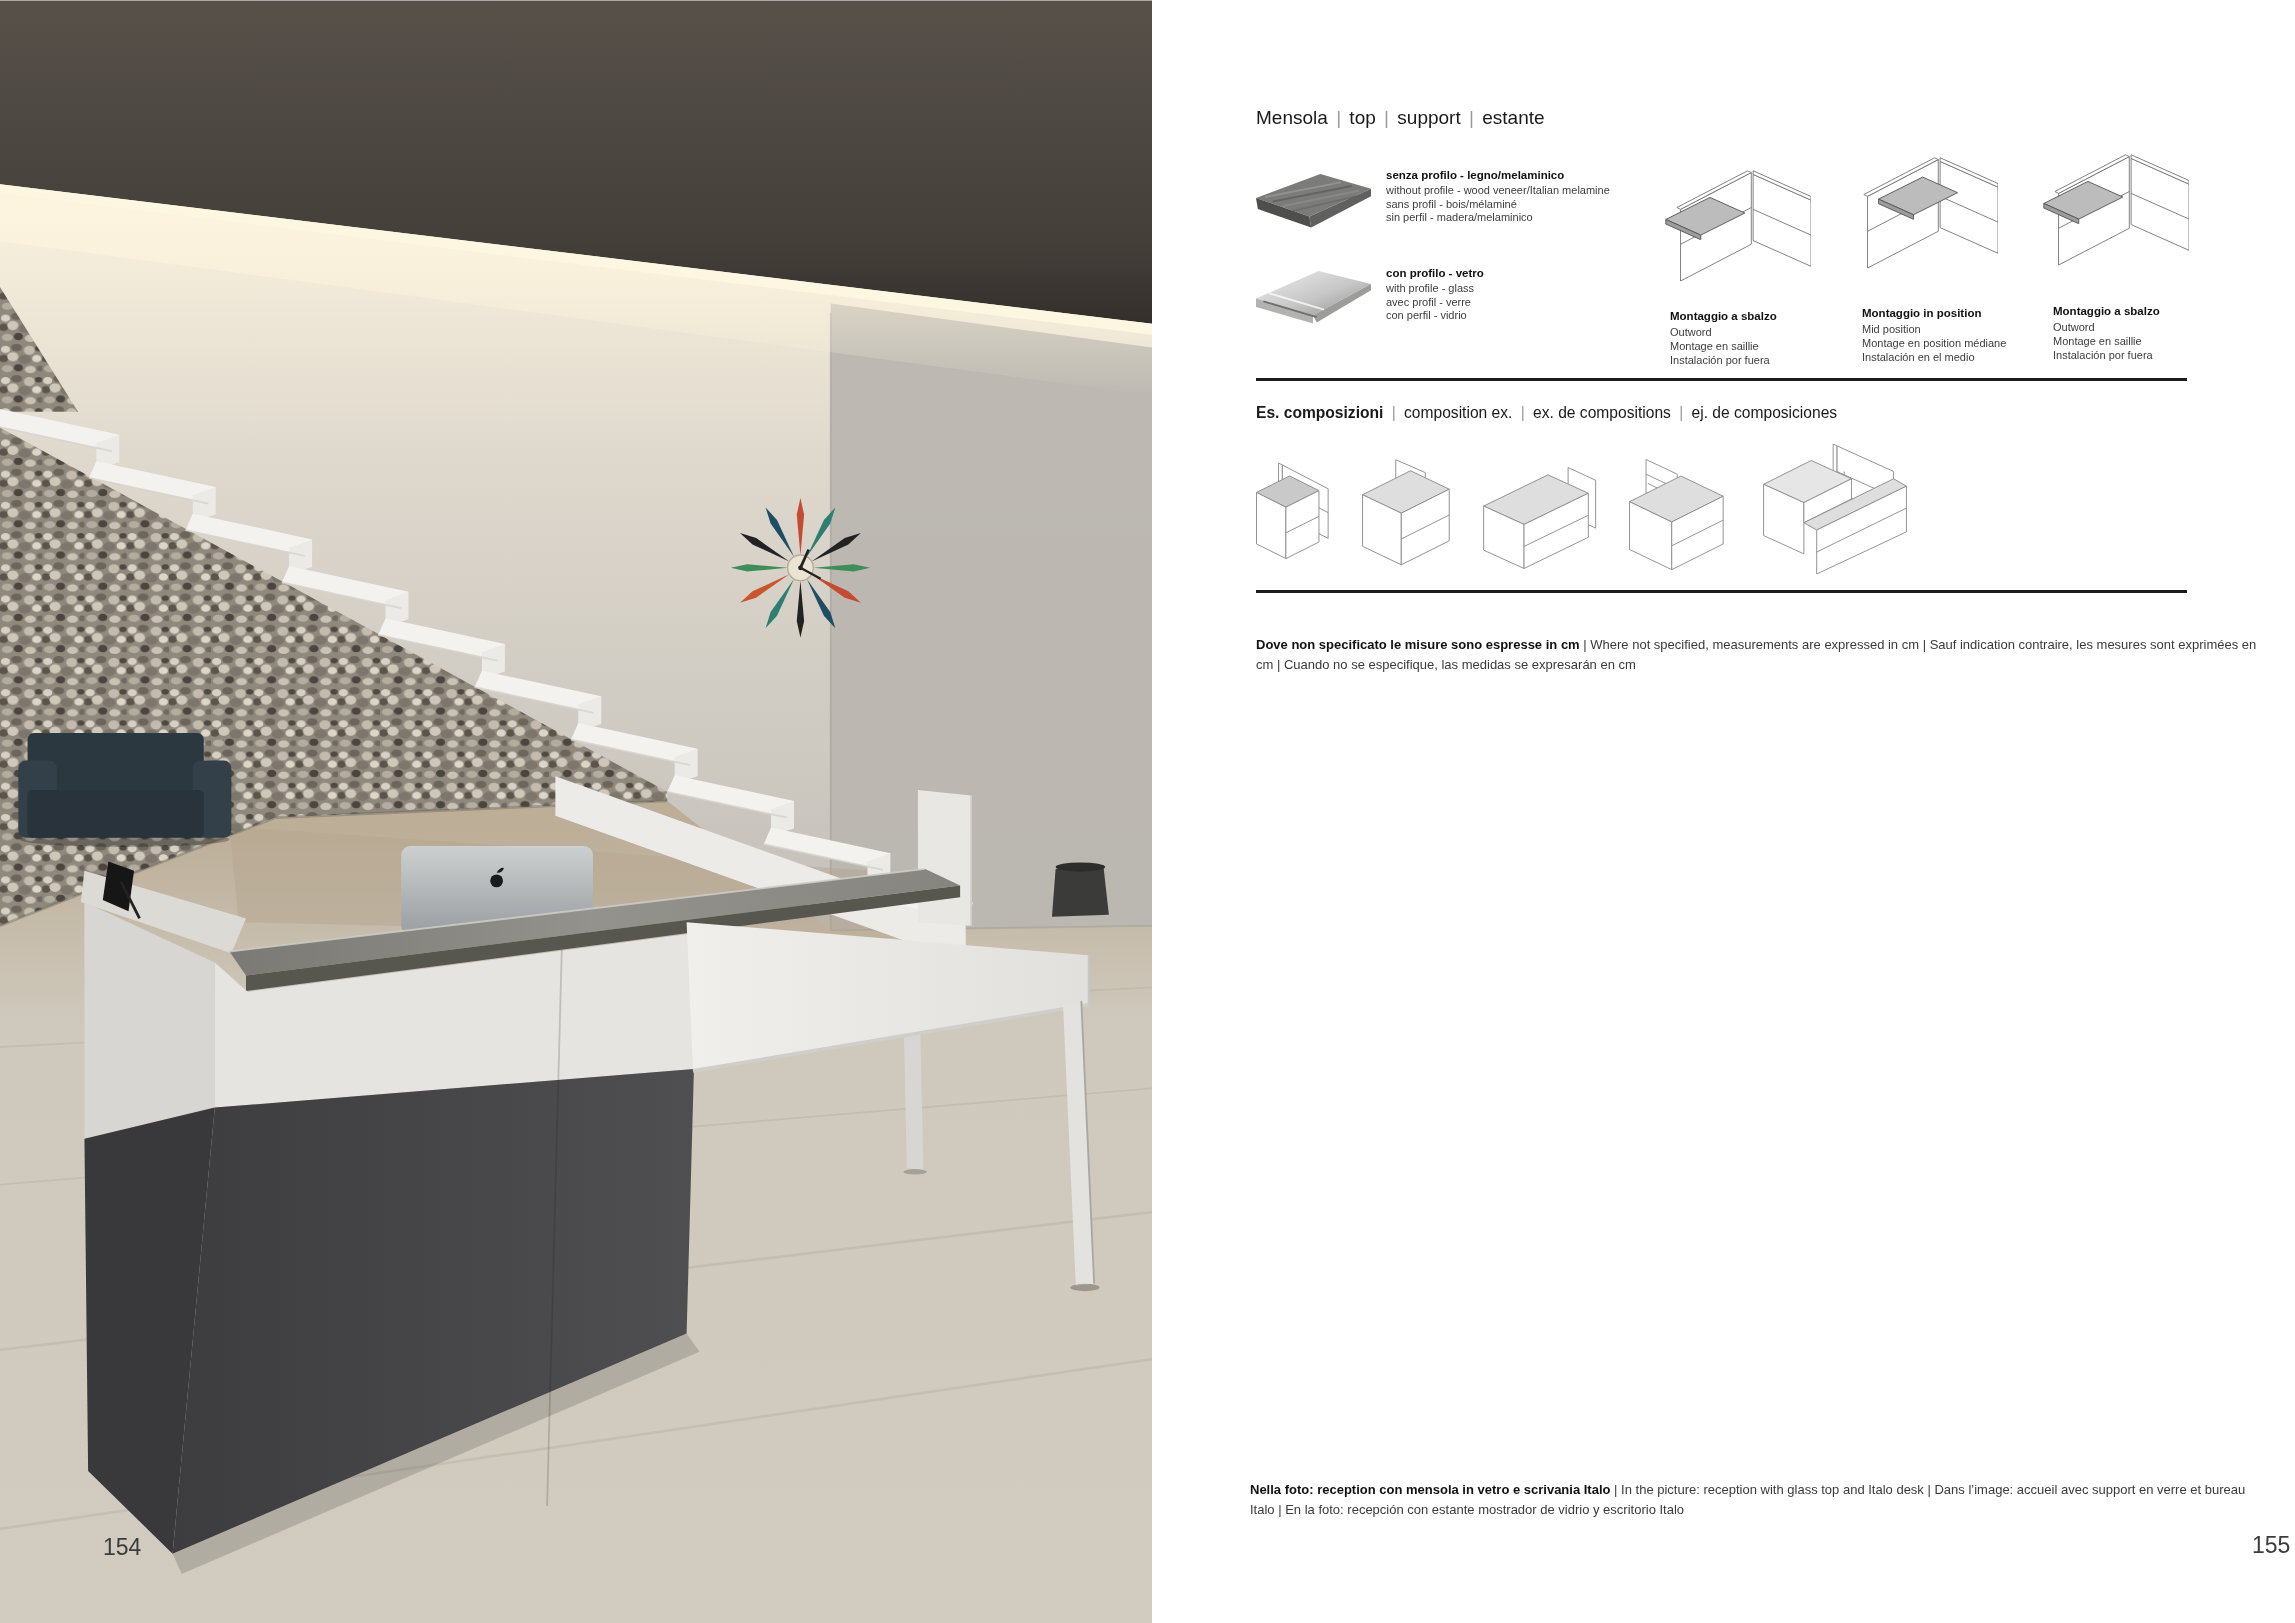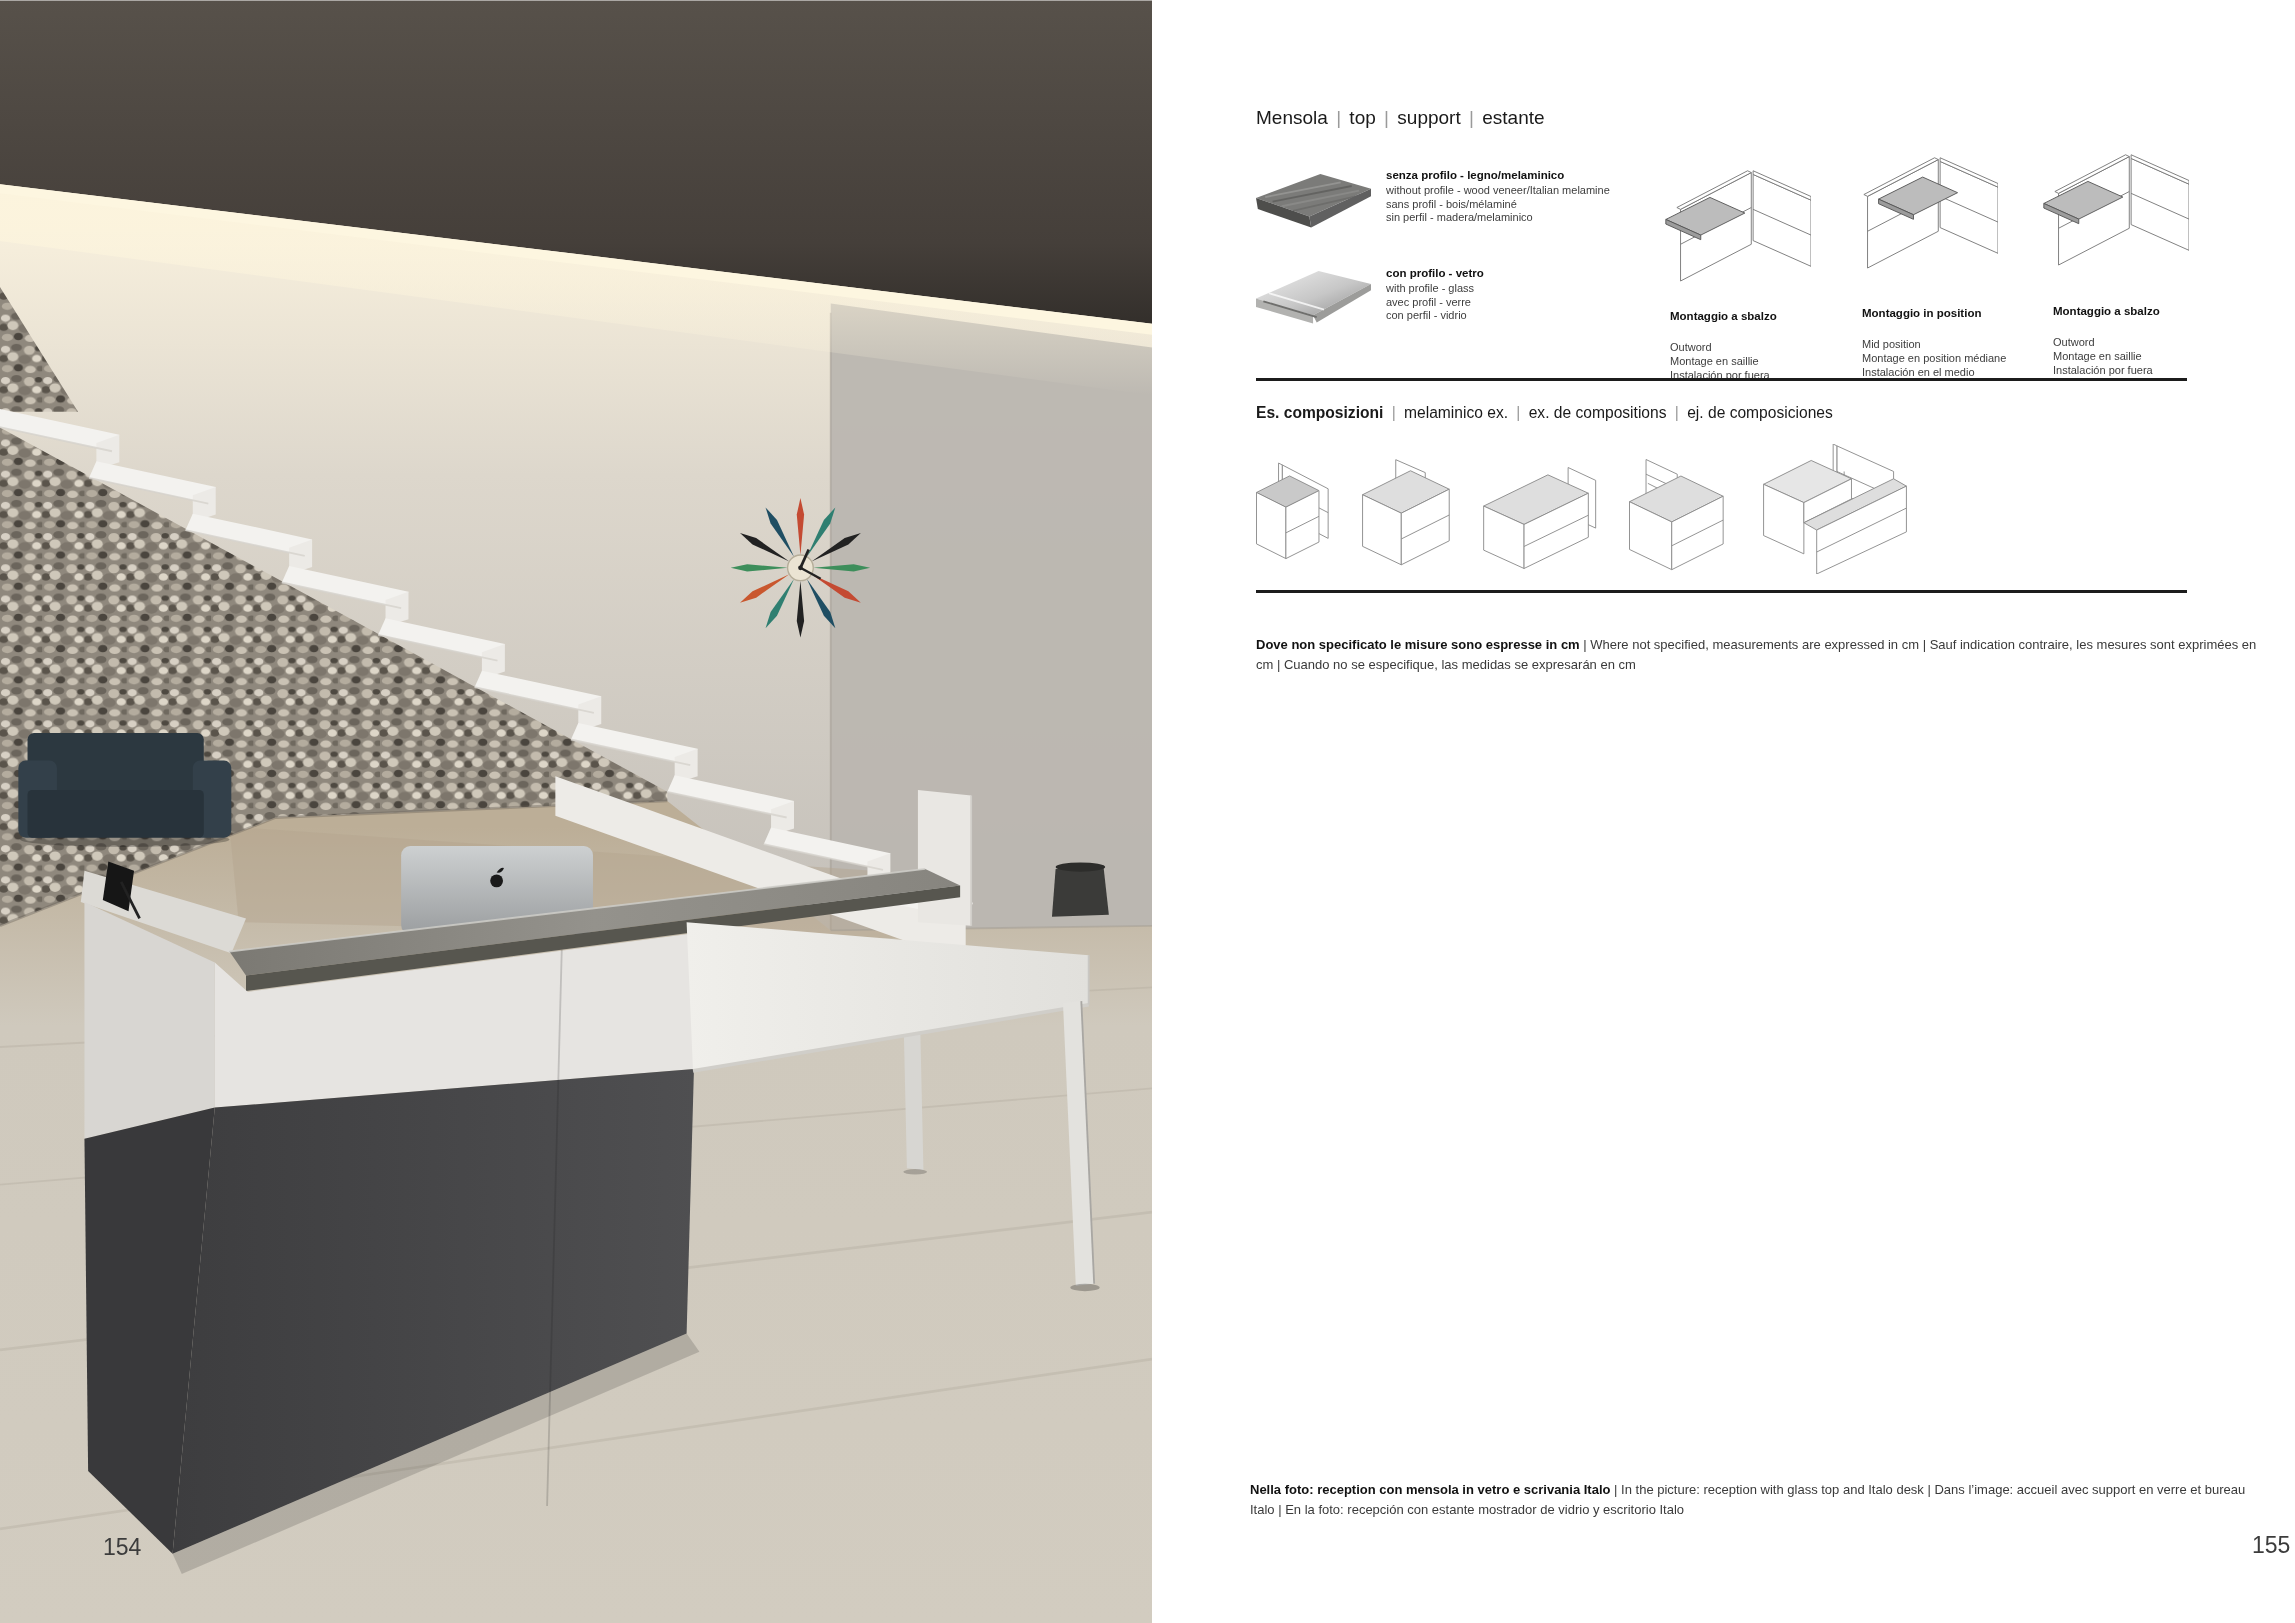--- a/index.html
+++ b/index.html
@@ -4,21 +4,21 @@
 <style>
   html,body{margin:0;padding:0}
   body{width:2296px;height:1624px;background:#ffffff;font-family:"Liberation Sans",sans-serif;position:relative;overflow:hidden}
   .abs{position:absolute}
   
   .title{font-size:19px;color:#1a1a1a;white-space:nowrap}
   .title .brand{font-weight:normal}
   .sep{color:#9a9a9a;font-weight:400;padding:0 8.3px}
   .mat-label{font-weight:bold;font-size:11.5px;color:#111;margin:0 0 2.8px 0}
   .mat-line{font-size:11px;color:#3d3d3d;line-height:13.8px}
-  .mount-title{font-weight:bold;font-size:11.5px;color:#111;margin:0 0 18px 0}
+  .mount-title{font-weight:bold;font-size:11.5px;color:#111;margin:0 0 3px 0}
   .mount-line{font-size:11px;color:#3d3d3d;line-height:14.2px}
   .rule{position:absolute;left:1256px;width:931px;height:2.8px;background:#1c1c1c}
   .heading{font-size:15.6px;color:#1a1a1a;white-space:nowrap}
   .heading .brand{font-weight:bold}
   .note{font-size:13px;color:#3a3a3a;line-height:20px;width:1006px}
   .note b{color:#111}
   .pagenum{font-size:23px;color:#3c3c3c}
   svg{display:block}
 </style>
 </head>
@@ -322,21 +322,21 @@
 <div class="abs" style="left:2053px;top:305px;width:174px">
   <p class="mount-title">Montaggio a sbalzo</p>
   <div class="mount-line">Outword</div>
   <div class="mount-line">Montage en saillie</div>
   <div class="mount-line">Instalación por fuera</div>
 </div>
 
 <div class="rule" style="top:378px"></div>
 
 <div class="abs heading" style="left:1256px;top:404px">
-  <span class="brand">Es. composizioni</span><span class="sep">|</span><span>melaminico ex.</span><span class="sep">|</span><span>ex. de compositions</span><span class="sep">|</span><span>ej. de composiciones</span>
+  <span class="brand">Es. composizioni</span><span class="sep">|</span><span>composition ex.</span><span class="sep">|</span><span>ex. de compositions</span><span class="sep">|</span><span>ej. de composiciones</span>
 </div>
 
 <svg class="abs" style="left:1251px;top:452px" width="90" height="125" viewBox="0 0 98 136">
   <g stroke="#8a8a8a" stroke-width="1" fill="#ffffff" stroke-linejoin="round">
     <polygon points="34,14 84,40 84,94 34,68"></polygon>
       <line x1="34" y1="40" x2="84" y2="66"></line>
     <polygon points="30,12 34,14 34,68 30,66"></polygon>
     <polygon points="6,44 42,26 74,42 38,60" fill="#c9c9c9"></polygon>
     <polygon points="6,44 38,60 38,116 6,100"></polygon>
     <polygon points="38,60 74,42 74,98 38,116"></polygon>

